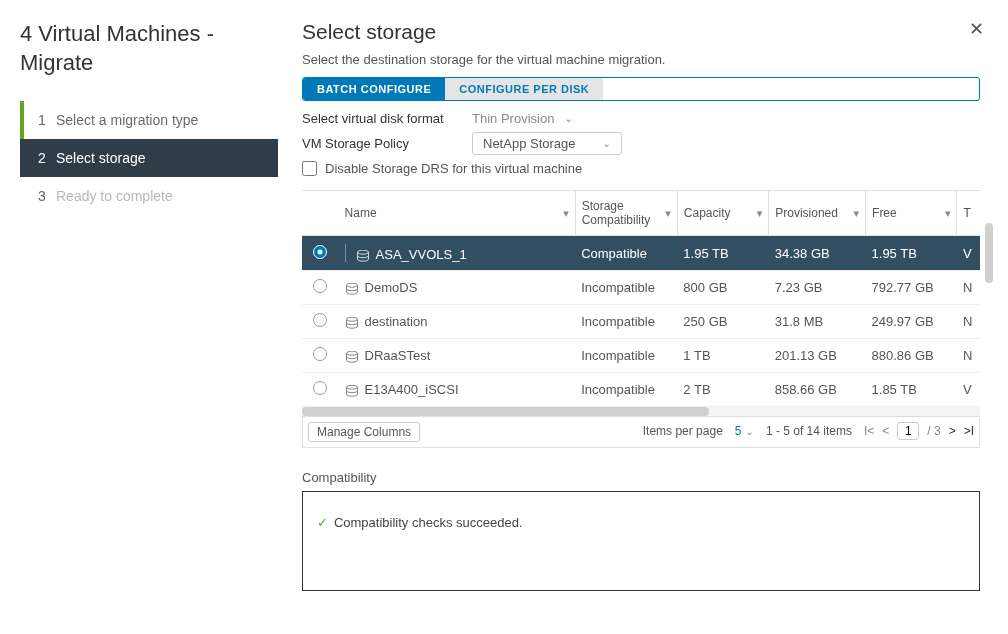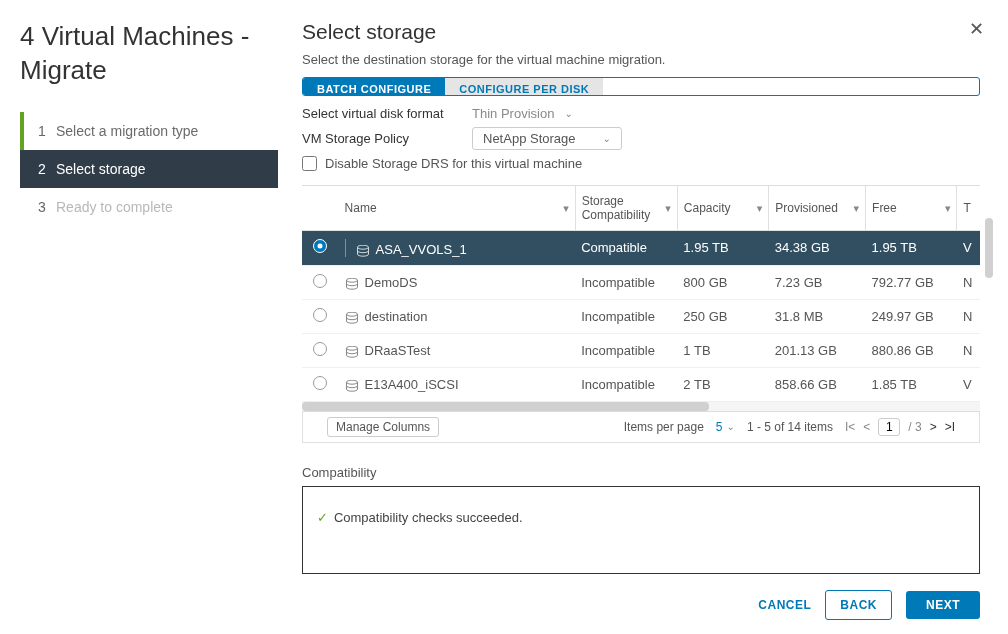--- a/index.html
+++ b/index.html
@@ -1,18 +1,18 @@
 <!DOCTYPE html>
 <html><head>
 <meta charset="utf-8">
 <style>
 * { box-sizing: border-box; margin: 0; padding: 0; font-family: -apple-system, BlinkMacSystemFont, "Segoe UI", Arial, sans-serif; }
 body { background: #fff; width: 1008px; height: 634px; overflow: hidden; display: flex; }
 .sidebar { width: 278px; padding: 20px 0 0 20px; }
-.sidebar-title { font-size: 26px; color: #333; font-weight: 400; line-height: 1.3; margin-bottom: 24px; }
+.sidebar-title { font-size: 22px; color: #333; font-weight: 400; line-height: 1.3; margin-bottom: 24px; }
 .step-list { list-style: none; }
 .step-item { padding: 11px 14px; font-size: 14px; cursor: pointer; display: flex; align-items: center; }
 .step-num { width: 18px; color: #666; }
 .step-item.done { color: #6a6a6a; border-left: 4px solid #62a420; }
 .step-item.active { background: #313c49; color: #fff; border-left: 4px solid #313c49; }
 .step-item.active .step-num { color: #fff; }
 .step-item.pending { color: #b8b8b8; border-left: 4px solid transparent; }
 .main { flex: 1; padding: 20px 28px 14px 24px; position: relative; display: flex; flex-direction: column; }
 .close-btn { position: absolute; top: 18px; right: 24px; font-size: 18px; color: #555; cursor: pointer; }
 .page-title { font-size: 21px; color: #333; font-weight: 400; margin-bottom: 8px; }
@@ -39,21 +39,21 @@
 .radio-cell-inner { width:14px; height:14px; border-radius:50%; border:1.5px solid #999; display:inline-block; }
 .radio-sel { width:14px; height:14px; border-radius:50%; background:#0079b8; border:1.5px solid #fff; display:inline-block; position:relative; }
 .radio-sel::after { content:''; width:5px; height:5px; background:#fff; position:absolute; top:50%; left:50%; transform:translate(-50%,-50%); border-radius:50%; }
 .name-cell { display:flex; align-items:flex-end; gap:6px; }
 .db-icon { display:inline-block; width:14px; height:12px; position:relative; }
 .db-icon svg { display:block; }
 .sep-bar { width:1px; height:18px; background:#88a; margin-right:4px; display:inline-block; }
 .hscroll { height:10px; background:#f5f5f5; border-top:1px solid #eee; position:relative; }
 .hscroll-thumb { position:absolute; left:0; width:60%; height:100%; background:#d0d0d0; border-radius:4px; }
 .vscroll { position:absolute; right:-13px; top:32px; width:8px; height:60px; background:#d0d0d0; border-radius:4px; }
-.table-foot { display:flex; align-items:center; justify-content:space-between; padding:5px 24px; border:1px solid #e0e0e0; border-top:none; font-size:12px; color:#555;gap:16px; }
+.table-foot { display:flex; align-items:flex-start; justify-content:space-between; padding:5px 5px; border:1px solid #e0e0e0; border-top:none; font-size:12px; color:#555;gap:16px; }
 .manage-cols { border:1px solid #ccc; padding:2px 8px; font-size:12px; border-radius:3px; cursor:pointer; color:#555; background:#fff; }
 .foot-right { display:flex; align-items:center; gap:12px; }
 .foot-sel { color:#0079b8; display:inline-flex; align-items:center; gap:4px; cursor:pointer; }
 .pager { display:flex; align-items:center; gap:8px; color:#888; }
 .pager-btn { cursor:pointer; color:#888; }
 .pager-btn.active { color:#333; }
 .page-in { width:22px; text-align:center; border:1px solid #ccc; border-radius:3px; font-size:12px; padding:1px; }
 .compat-lbl { font-size:13px; color:#555; margin:22px 0 6px; }
 .compat-box { border:1px solid #333; padding:23px 14px; height:100px; font-size:13px; color:#444; }
 .compat-box .chk { color:#62a420; margin-right:6px; }
@@ -253,18 +253,13 @@
         <span class="pager-btn active">&gt;I</span>
       </span>
     </div>
   </div>
 
   <div class="compat-lbl">Compatibility</div>
   <div class="compat-box">
     <span class="chk">✓</span><span>Compatibility checks succeeded.</span>
   </div>
 
-  <div class="footer-btns">
-    <span class="btn-text">CANCEL</span>
-    <button class="btn-outline">BACK</button>
-    <button class="btn-primary">NEXT</button>
-  </div>
 </div>
 
 </body></html>

